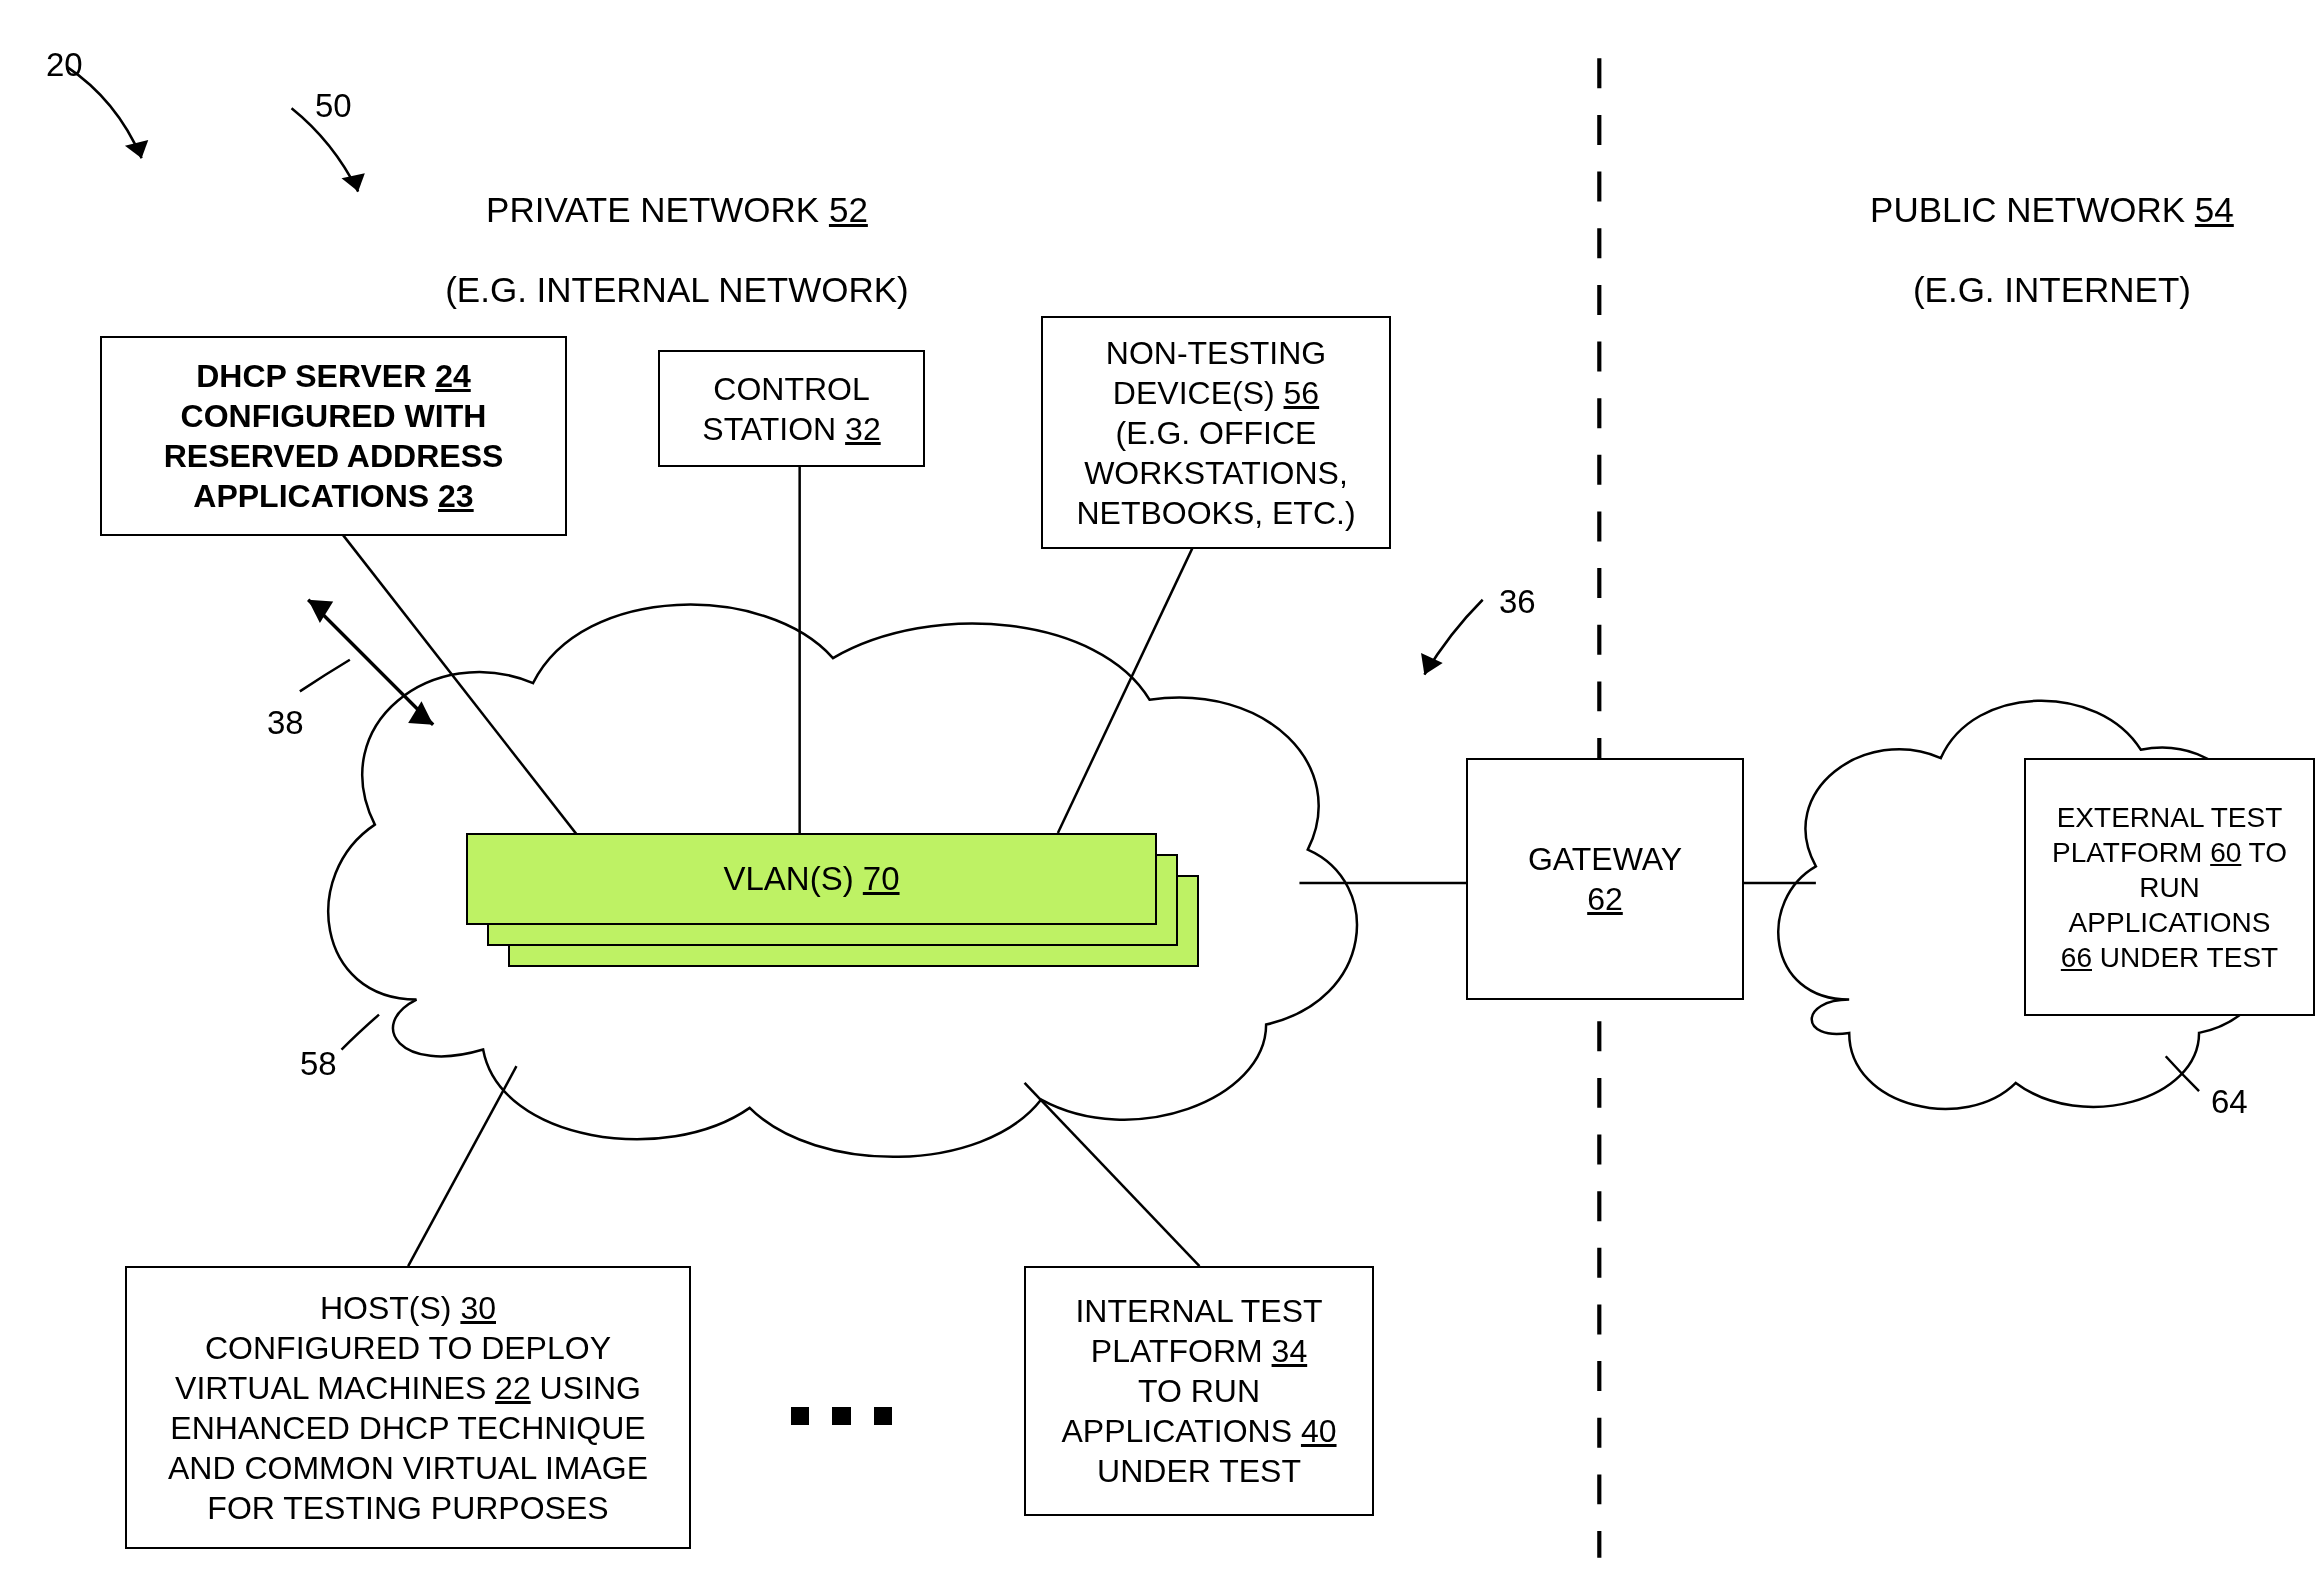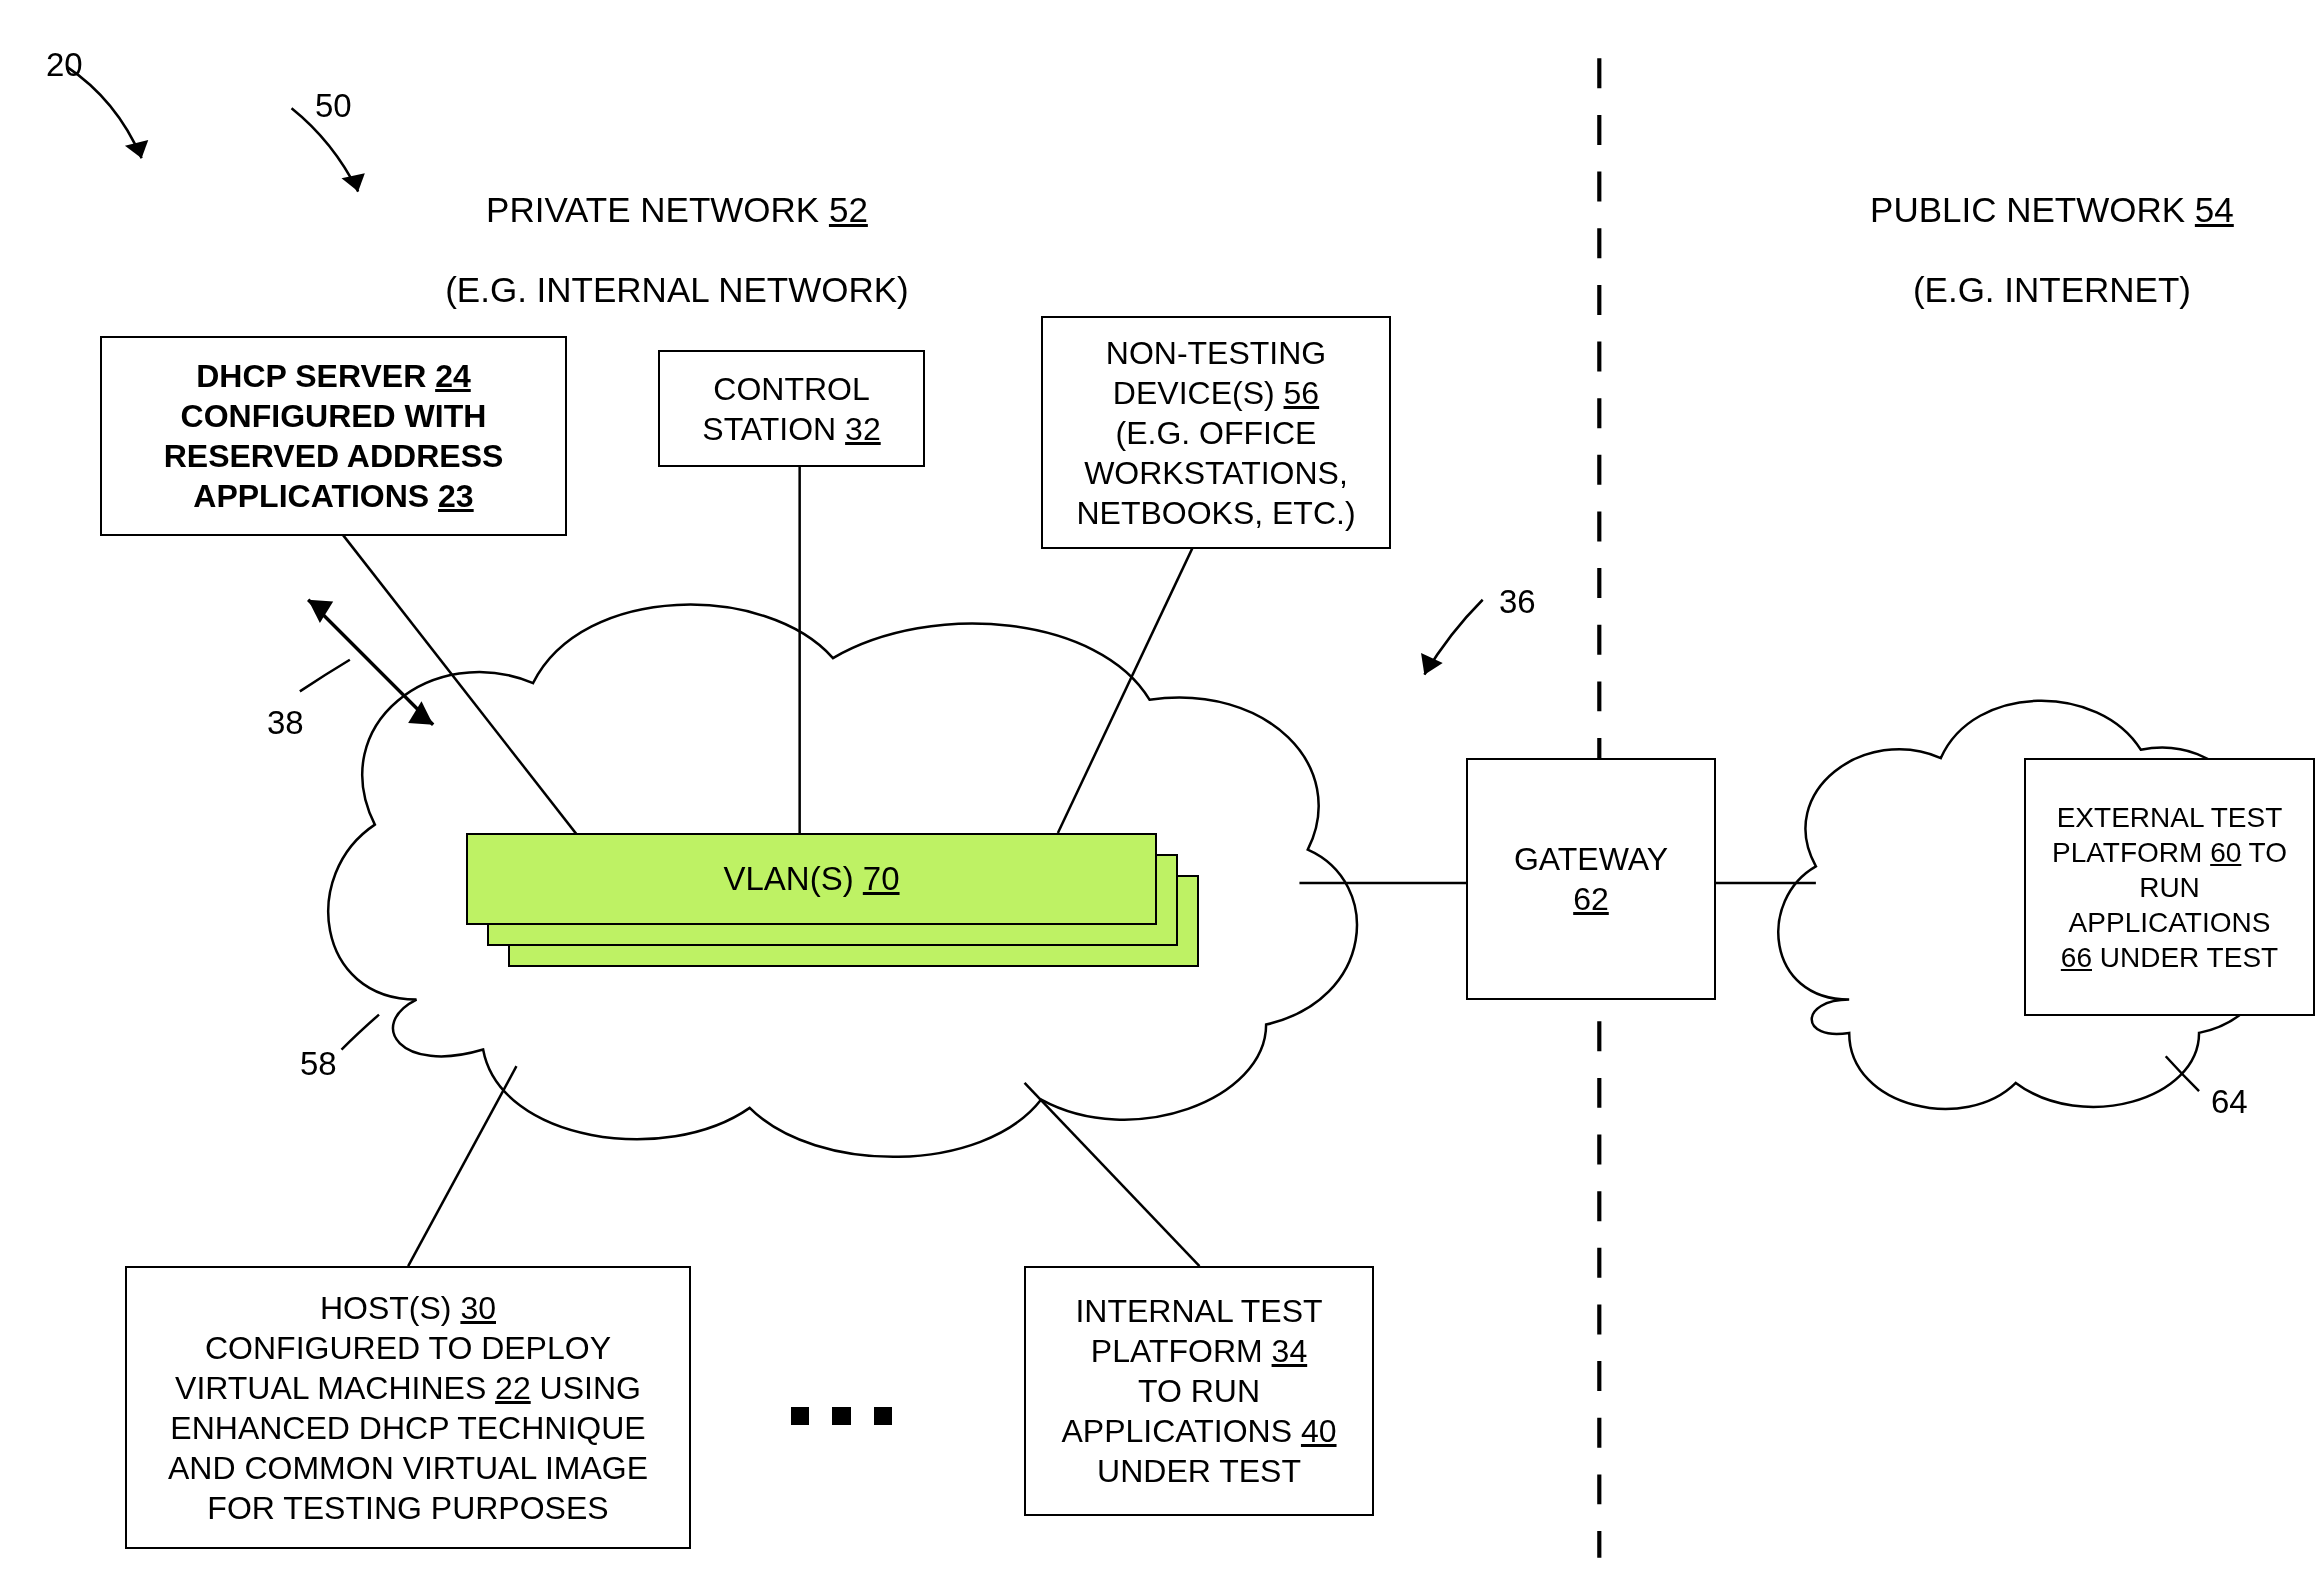--- a/index.html
+++ b/index.html
@@ -183,21 +183,21 @@
   </div>
 
   <div class="vlan-stack" style="left:466px; top:833px; width:733px; height:142px; z-index:2;">
     <div class="vlan-card" style="left:42px; top:42px; width:691px; height:92px;"></div>
     <div class="vlan-card" style="left:21px; top:21px; width:691px; height:92px;"></div>
     <div class="vlan-card vlan-top" style="left:0px; top:0px; width:691px; height:92px;">
       <span><span>VLAN(S) </span><span class="u">70</span></span>
     </div>
   </div>
 
-  <div class="box" style="left:1466px; top:758px; width:250px; height:242px; z-index:4;">
+  <div class="box" style="left:1466px; top:758px; width:278px; height:242px; z-index:4;">
     <div>
       <span>GATEWAY</span><br>
       <span class="u">62</span>
     </div>
   </div>
 
   <div class="box" style="left:2024px; top:758px; width:291px; height:258px; z-index:4; font-size:28px; right:3.3px;">
     <div>
       <span>EXTERNAL TEST</span><br>
       <span>PLATFORM </span><span class="u">60</span><span> TO</span><br>

